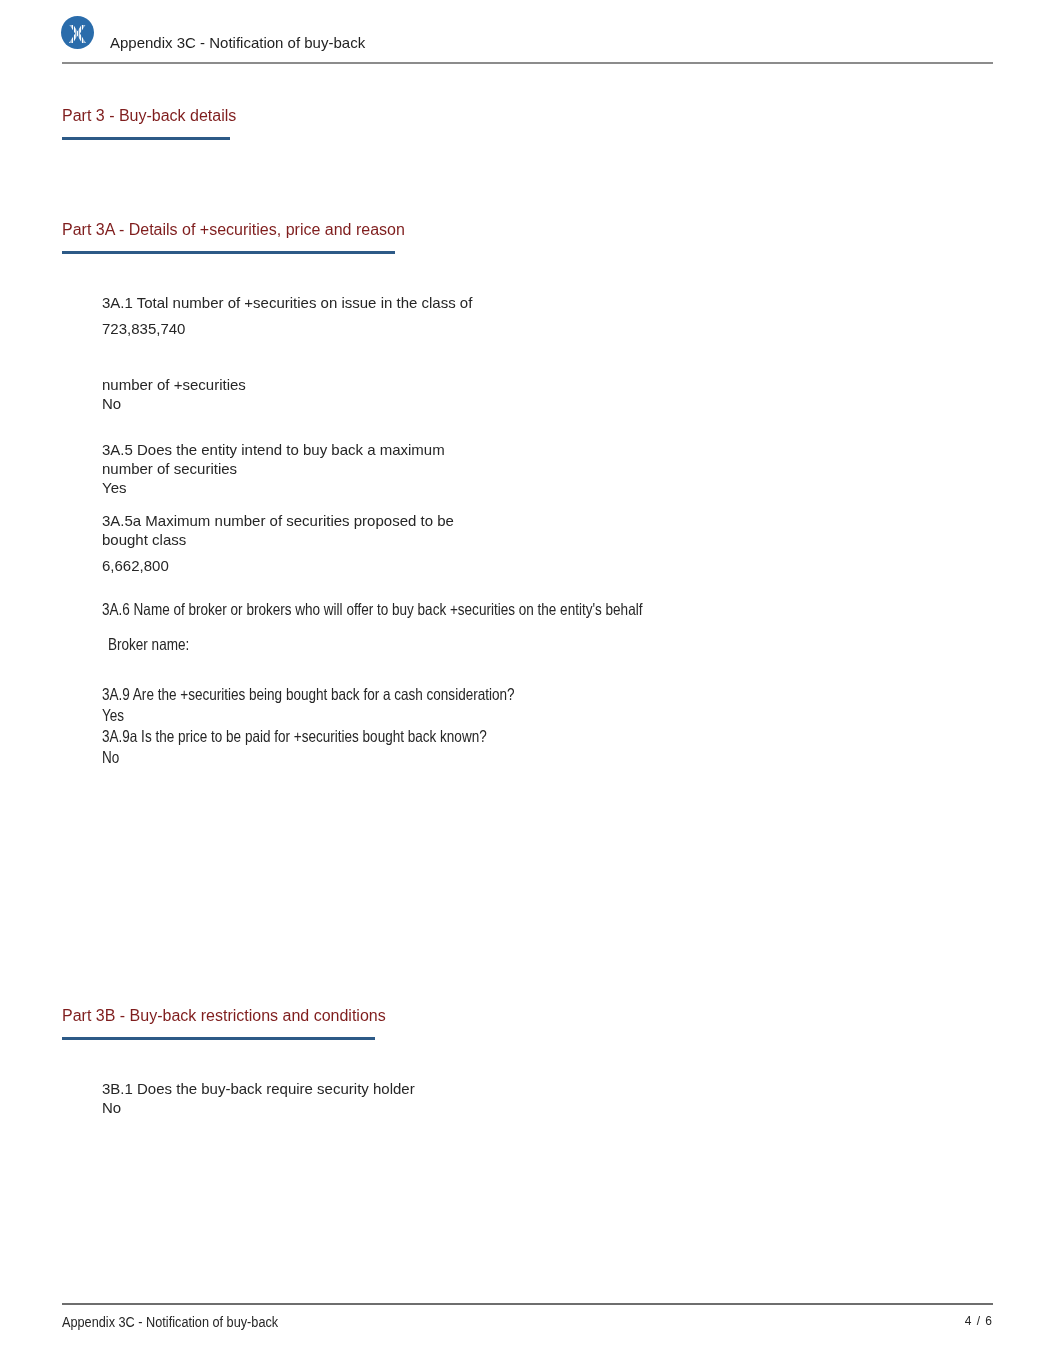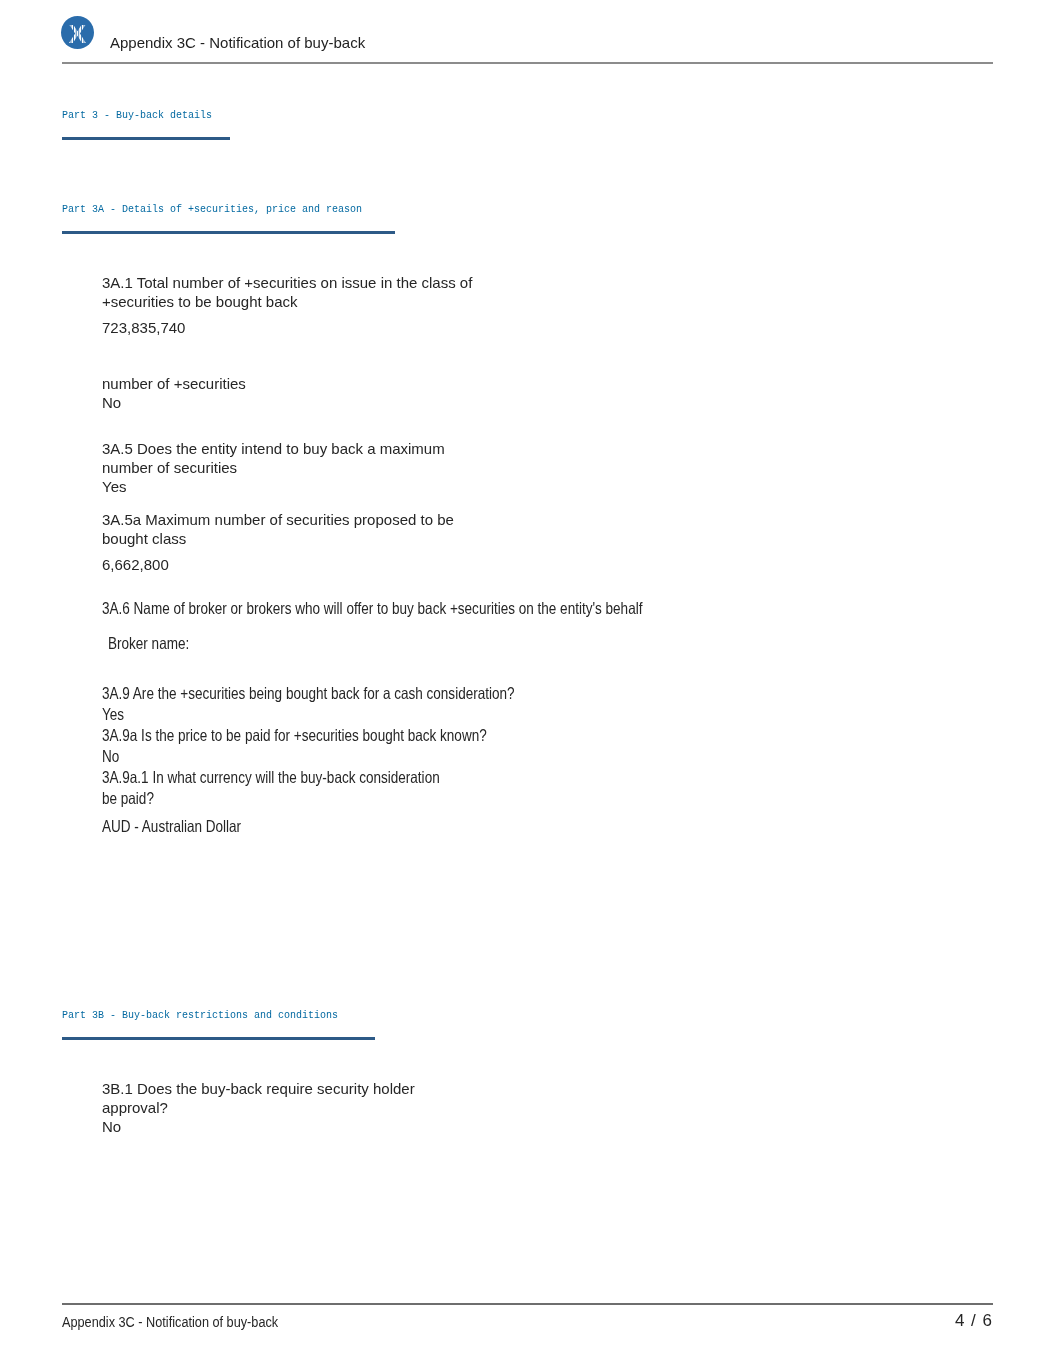--- a/index.html
+++ b/index.html
@@ -17,25 +17,25 @@
   .hdr-logo { position: absolute; left: 61px; top: 16px; width: 33px; height: 33px; }
   .hdr-title {
     position: absolute; left: 110px; top: 35px;
     font-size: 15px; line-height: 16px; color: #1f1f1f;
   }
   .hdr-rule {
     position: absolute; left: 62px; top: 62px; width: 931px; height: 2px;
     background: #8c8c8c;
   }
   
-  .sec-title { font-size: 10px; line-height: 19px; color: #0369a1; font-family: Liberation Mono, monospace; }
+  .sec-title { font-size: 16px; line-height: 19px; color: #7f1d1d; }
   .blue-rule { height: 3px; background: #2d5a87; margin-top: 12px; }
   .part3 { position: absolute; left: 62px; top: 106px; }
   .part3 .blue-rule { width: 168px; }
-  .part3a { position: absolute; left: 62px; top: 200px; width: 931px; }
+  .part3a { position: absolute; left: 62px; top: 220px; width: 931px; }
   .part3a .blue-rule { width: 333px; }
   .part3b { position: absolute; left: 62px; top: 1006px; width: 931px; }
   .part3b .blue-rule { width: 313px; }
   
   .items { padding-left: 40px; }
   .qa { }
   .q-line, .a-line { font-size: 15px; line-height: 19px; color: #262626; }
   .value { font-size: 15px; line-height: 19px; margin-top: 7px; color: #262626; }
   .cline { line-height: 20px; font-size: 15px; }
   .cn {
@@ -58,21 +58,21 @@
   
   .ftr-rule {
     position: absolute; left: 62px; top: 1303px; width: 931px; height: 2px;
     background: #6e6e6e;
   }
   .ftr-row {
     position: absolute; left: 62px; top: 1312px; width: 931px;
     display: flex; justify-content: space-between; align-items: flex-start;
   }
   .ftr-title .cn { font-size: 15.5px; }
-  .ftr-page { font-size: 17px; line-height: 18px; color: #262626; letter-spacing: 1px; }
+  .ftr-page { font-size: 12px; line-height: 18px; color: #262626; letter-spacing: 1px; }
 </style>
 </head>
 <body>
 
 <div class="page">
 
   <svg class="hdr-logo" viewBox="0 0 33 33" xmlns="http://www.w3.org/2000/svg">
     <defs>
       <pattern id="stripes" width="2.6" height="4" patternUnits="userSpaceOnUse">
         <rect width="1.7" height="4" fill="#ffffff"></rect>
@@ -89,21 +89,20 @@
     <div class="blue-rule"></div>
   </div>
 
   <div class="part3a">
     <div class="sec-title">Part 3A - Details of +securities, price and reason</div>
     <div class="blue-rule"></div>
     <div class="items">
 
       <div class="qa mt33">
         <div class="q-line">3A.1 Total number of +securities on issue in the class of</div>
-        <div class="q-line">+securities to be bought back</div>
         <div class="value">723,835,740</div>
       </div>
 
       <div class="qa mt37">
         <div class="q-line">number of +securities</div>
         <div class="a-line">No</div>
       </div>
 
       <div class="qa mt27">
         <div class="q-line">3A.5 Does the entity intend to buy back a maximum</div>
@@ -129,36 +128,30 @@
       <div class="qa mt29">
         <div class="cline"><span class="cn">3A.9 Are the +securities being bought back for a cash consideration?</span></div>
         <div class="cline"><span class="cn">Yes</span></div>
       </div>
 
       <div class="qa mt0">
         <div class="cline"><span class="cn">3A.9a Is the price to be paid for +securities bought back known?</span></div>
         <div class="cline"><span class="cn">No</span></div>
       </div>
 
-      <div class="qa mt0">
-        <div class="cline"><span class="cn">3A.9a.1 In what currency will the buy-back consideration</span></div>
-        <div class="cline"><span class="cn">be paid?</span></div>
-        <div class="cline vgap"><span class="cn">AUD - Australian Dollar</span></div>
-      </div>
 
     </div>
   </div>
 
   <div class="part3b">
     <div class="sec-title">Part 3B - Buy-back restrictions and conditions</div>
     <div class="blue-rule"></div>
     <div class="items">
       <div class="qa mt33">
         <div class="q-line">3B.1 Does the buy-back require security holder</div>
-        <div class="q-line">approval?</div>
         <div class="a-line">No</div>
       </div>
     </div>
   </div>
 
   <div class="ftr-rule"></div>
   <div class="ftr-row">
     <div class="ftr-title cline"><span class="cn">Appendix 3C - Notification of buy-back</span></div>
     <div class="ftr-page">4 / 6</div>
   </div>

